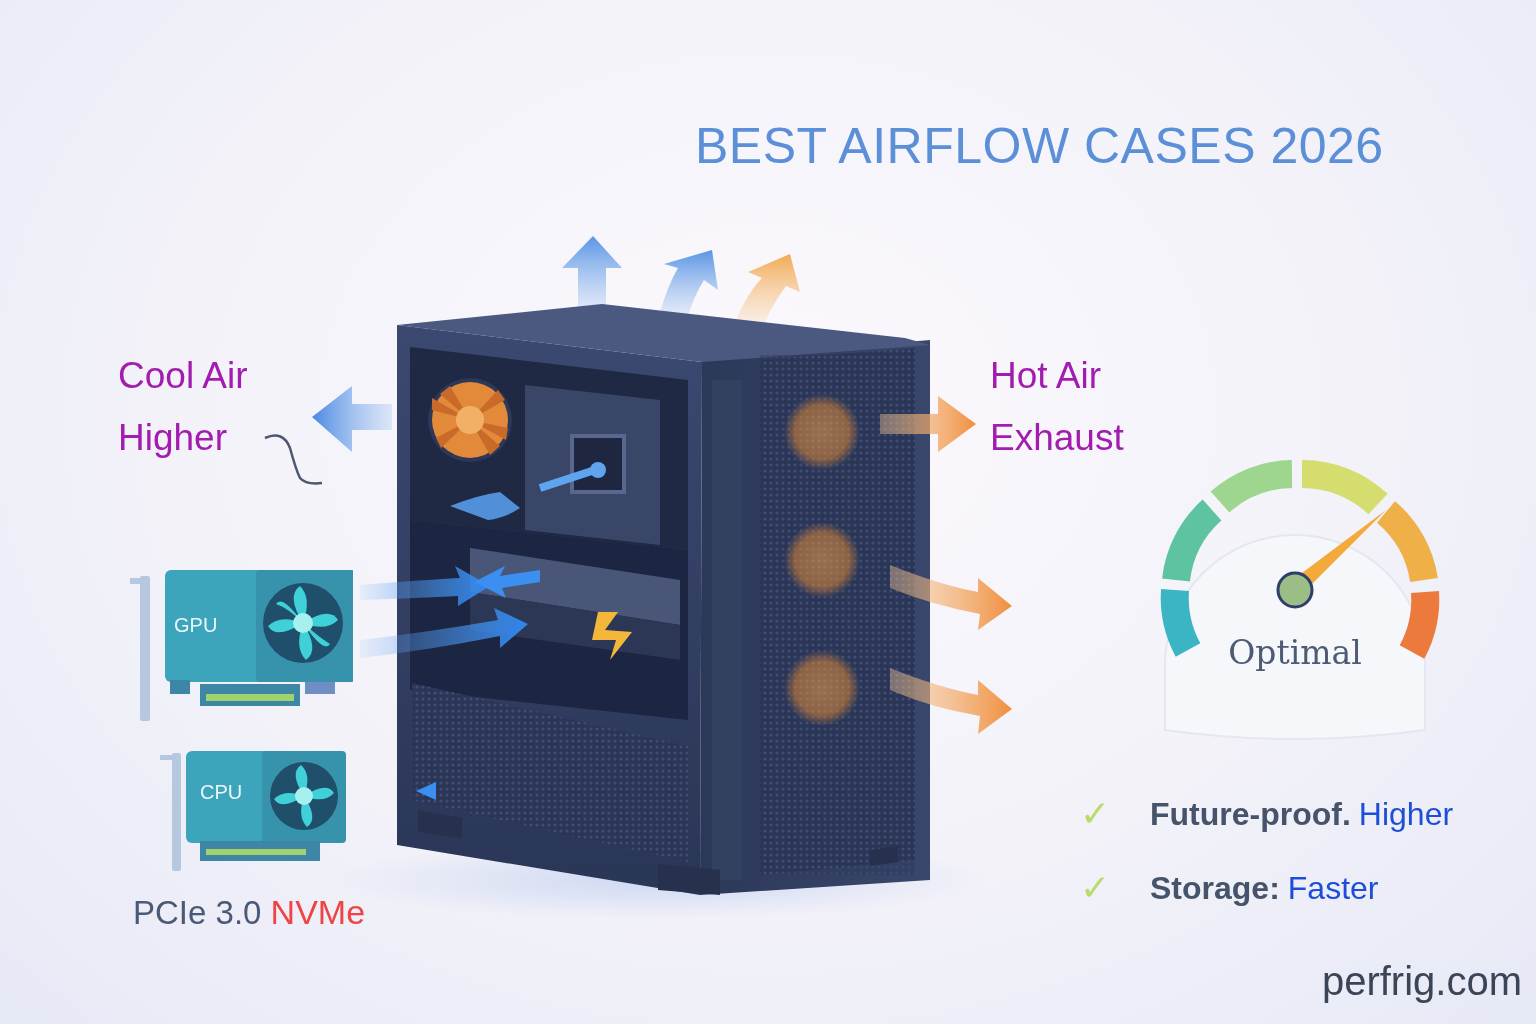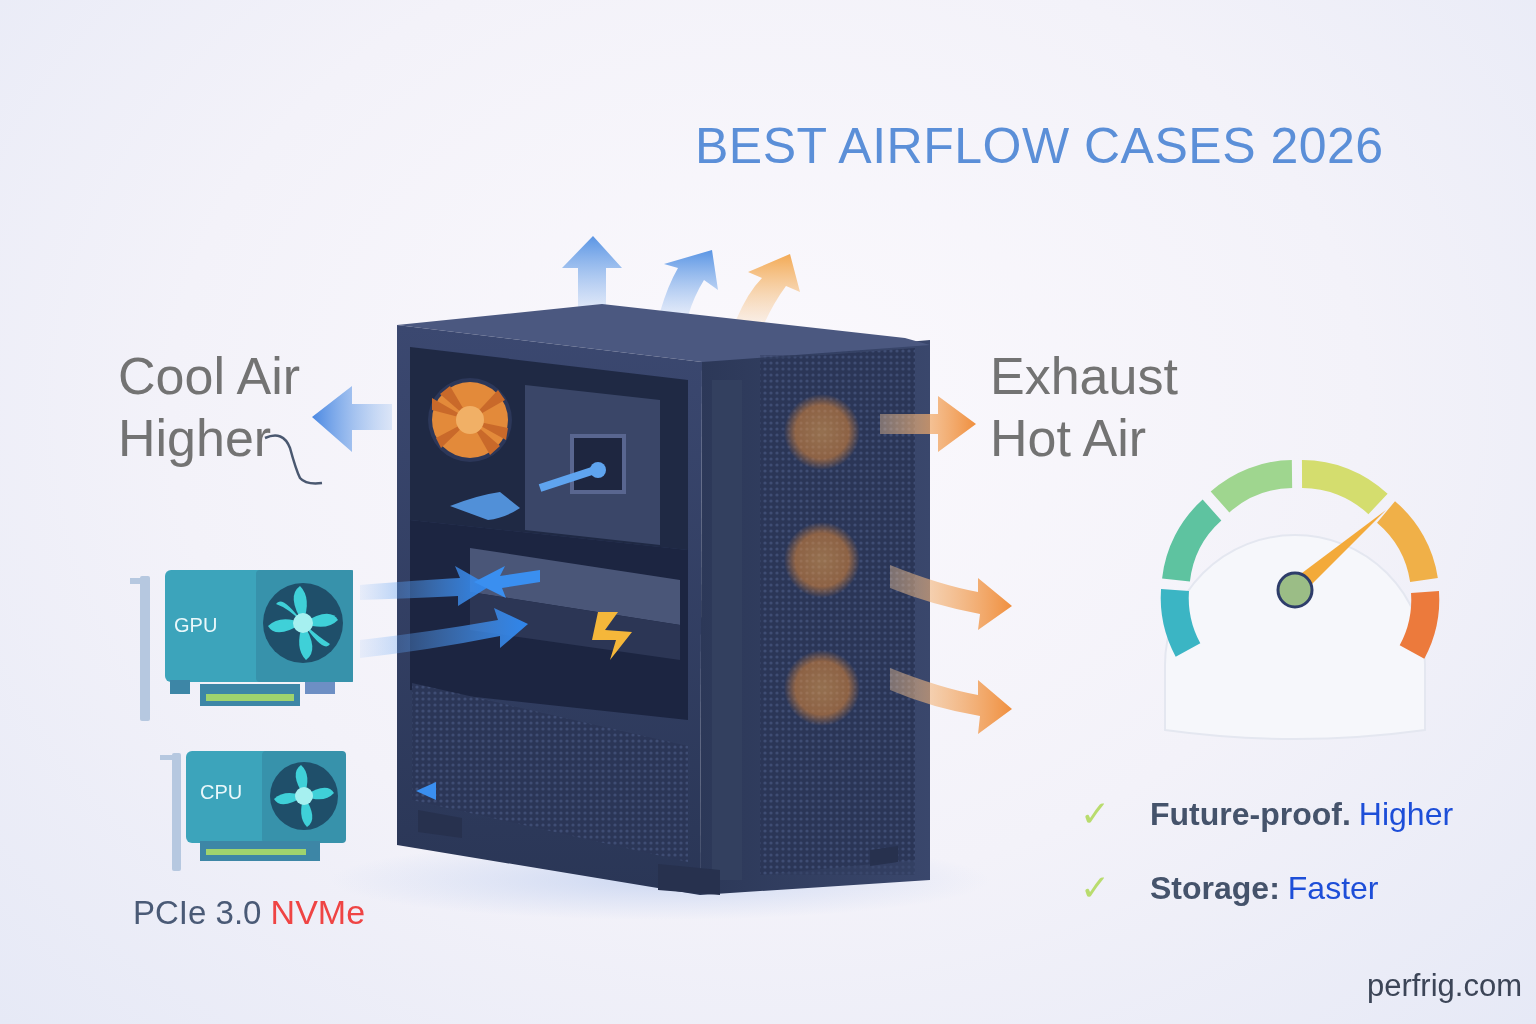--- a/index.html
+++ b/index.html
@@ -6,32 +6,32 @@
   body {
     width: 1536px; height: 1024px; overflow: hidden; position: relative;
     background: radial-gradient(ellipse at 50% 40%, #fbf9fd 0%, #f3f2f9 55%, #e6e9f6 100%);
     font-family: "Liberation Sans", "DejaVu Sans", sans-serif;
   }
   .abs { position: absolute; }
   .title {
     left: 695px; top: 100px; font-size: 50px; letter-spacing: 0.5px;
     color: #5b8fd8; font-weight: 400; white-space: nowrap; margin-top: 17px;
   }
-  .label-big { font-size: 52px; color: #737373; line-height: 62px; white-space: nowrap; }
+  .label-big { font-size: 37px; color: #a21caf; line-height: 62px; white-space: nowrap; }
   .intake { left: 118px; top: 345px; }
   .exhaust { left: 990px; top: 345px; }
   .card-text { color: #eaf8fb; font-size: 20px; }
   .pcie { left: 133px; top: 893px; font-size: 33px; color: #4a5a76; white-space: nowrap; }
   .pcie .light { font-size: 34px; color: #ef4444; }
   .gauge-label { font-family: "DejaVu Serif", serif; color: #4d5b74; font-size: 33px; text-align: center; width: 260px; line-height: 50px; }
   .check-row { font-size: 32px; color: #3b4a64; white-space: nowrap; display: flex; align-items: center; }
   .check-row .bold { font-weight: 700; color: #45536b; text-align: right; }
   .check-row .rest { color: #1d4ed8; margin-left: 8px; }
   .check-row .check { color: #b9dc6e; font-size: 36px; width: 70px; margin-right: 0; }
-  .watermark { right: 14px; bottom: 20px; font-size: 31px; color: #3c4557; }
+  .watermark { right: 14px; bottom: 20px; font-size: 40px; color: #3c4557; }
 </style>
 </head>
 <body>
 
 <div class="abs title">BEST AIRFLOW CASES 2026</div>
 
 <svg class="abs" style="left:0;top:0" width="1536" height="1024">
   <defs>
     <linearGradient id="blueUp" x1="0" y1="1" x2="0" y2="0">
       <stop offset="0" stop-color="#8fb8ee" stop-opacity="0.2"></stop>
@@ -146,22 +146,22 @@
 
   <path d="M265,438 Q283,430 290,448 Q296,470 300,478 Q306,485 322,483" stroke="#4a5870" stroke-width="2.5" fill="none"></path>
 </svg>
 
 <div class="abs label-big intake">
   <div>Cool Air</div>
   <div>Higher</div>
 </div>
 
 <div class="abs label-big exhaust">
+  <div>Hot Air</div>
   <div>Exhaust</div>
-  <div>Hot Air</div>
 </div>
 
 <div class="abs" style="left:128px;top:568px;width:225px;height:155px">
   <svg width="225" height="155" style="position:absolute;left:0;top:0">
     <rect x="12" y="8" width="10" height="145" rx="2" fill="#b6c8e0"></rect>
     <rect x="2" y="10" width="20" height="6" fill="#b6c8e0"></rect>
     <rect x="37" y="2" width="190" height="112" rx="6" fill="#3ca4bb"></rect>
     <rect x="128" y="2" width="99" height="112" rx="4" fill="#3792ab"></rect>
     <rect x="42" y="112" width="20" height="14" fill="#3d86a6"></rect>
     <rect x="72" y="116" width="100" height="22" fill="#3d86a6"></rect>
@@ -218,20 +218,21 @@
       <path d="M36,150 A110,110 0 0 1 72,80" stroke="#5ec3a0"></path>
       <path d="M80,72 A110,110 0 0 1 152,44" stroke="#9fd68f"></path>
       <path d="M162,44 A110,110 0 0 1 238,74" stroke="#d4dd6e"></path>
       <path d="M246,82 A110,110 0 0 1 284,150" stroke="#f0b048"></path>
       <path d="M285,162 A110,110 0 0 1 272,222" stroke="#ec7a3c"></path>
     </g>
     <path d="M150,152 L246,80 L160,166 Z" fill="#f3aa3a"></path>
     <circle cx="155" cy="160" r="17" fill="#9bbd86" stroke="#2e3d6a" stroke-width="3"></circle>
   </svg>
   <div class="abs gauge-label" style="left:25px;top:198px">
+    <div>Optimal</div>
   </div>
 </div>
 
 <div class="abs" style="left:1080px;top:790px">
   <div class="check-row" style="height:48px">
     <span class="check">✓</span>
     <span class="bold">Future-proof.</span>
     <span class="rest">Higher</span>
   </div>
   <div class="check-row" style="height:48px;margin-top:26px">

